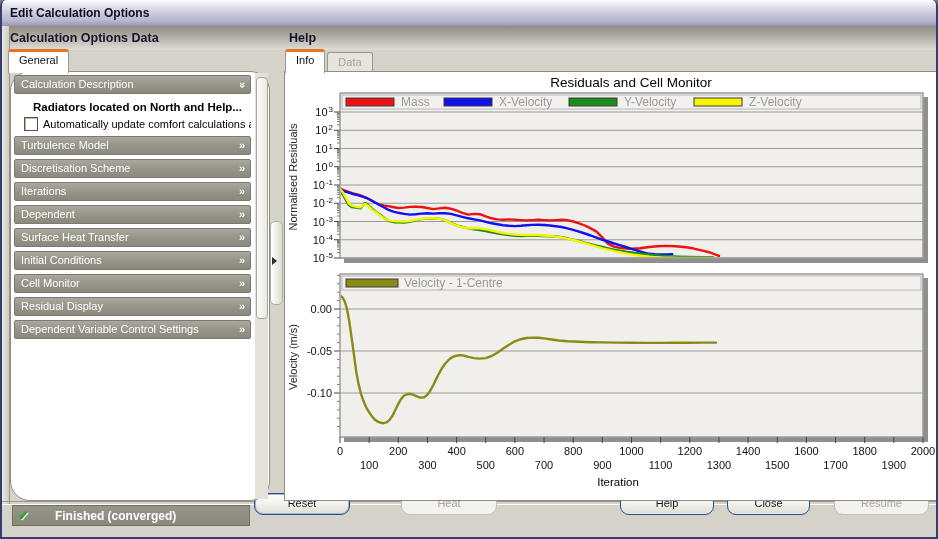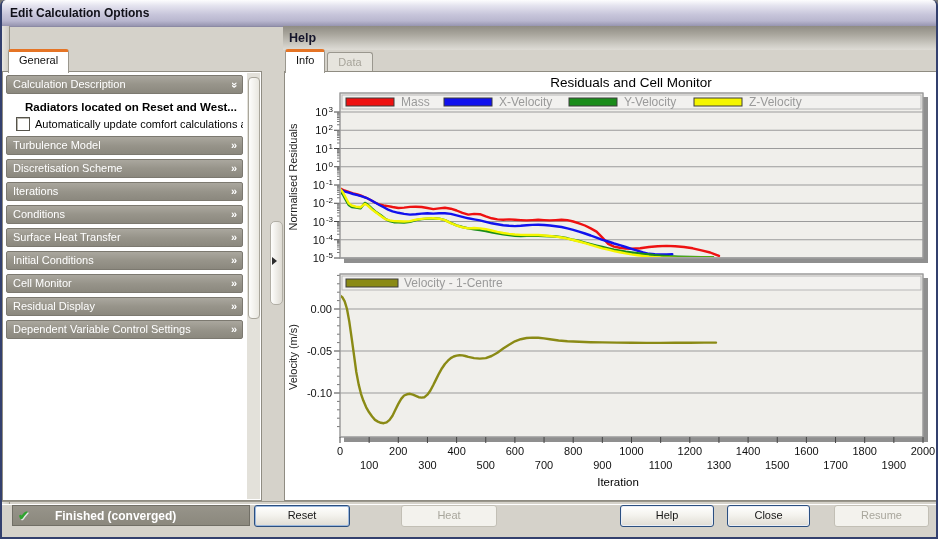--- a/index.html
+++ b/index.html
@@ -23,21 +23,21 @@
   .tabstrip-left{left:6px;align-items:flex-end;}
   .tabstrip-right{left:283px;}
   .tab{height:19px;line-height:18px;font-size:11px;padding:0 10px;
     border:1px solid #9a978e;border-bottom:none;border-radius:3px 3px 0 0;
     background:linear-gradient(#f4f3ee,#e2dfd8);color:#3a3830;position:relative;z-index:1;}
   .tab.active{background:#ffffff;border-top:3px solid #e57425;height:21px;line-height:17px;
     font-weight:normal;color:#101010;z-index:3;margin-bottom:-1px;}
   .tab.disabled{color:#a7a49a;background:#e6e4dd;}
   
   .contentbox{position:absolute;top:71px;background:#ffffff;border:1px solid #8f8c82;z-index:2;}
-  .contentbox-left{left:0;width:258px;height:428px;}
+  .contentbox-left{left:8px;width:258px;height:428px;border-radius:20px;}
   .contentbox-right{left:282px;width:651px;height:428px;}
   
   .edge-strip{position:absolute;left:0;top:26px;width:7px;height:478px;
     border-right:1px solid #989588;background:linear-gradient(90deg,#e8e6e0,#cfccc4);}
   
   .acc{position:absolute;left:3px;top:3px;width:237px;}
   .acc-bar{position:relative;height:17px;background:linear-gradient(#aaa79e 0%,#97948a 50%,#8b887e 100%);
     border:1px solid #7c7970;border-radius:2px;color:#fff;font-size:11px;line-height:16px;
     padding:0 18px 0 6px;margin-bottom:4px;white-space:nowrap;overflow:hidden;}
   .acc-bar .chev{position:absolute;right:5px;top:0;font-weight:bold;font-size:11px;}
@@ -59,63 +59,66 @@
   .splitter .arr{position:absolute;left:3px;top:186px;width:0;height:0;
     border-top:4px solid transparent;border-bottom:4px solid transparent;border-left:5px solid #2c2c2c;}
   
   .footer-line{position:absolute;left:0;top:501px;width:100%;height:2px;
     border-top:1px solid #9a978c;border-bottom:1px solid #ffffff;}
   .statusbox{position:absolute;left:10px;top:505px;width:238px;height:21px;
     background:linear-gradient(#97948a,#8b887d);border:1px solid #716f66;
     display:flex;align-items:center;gap:6px;padding-left:5px;box-sizing:border-box;}
   .statusbox .chk{font-size:13px;font-weight:bold;color:#2fa32f;text-shadow:1px 1px 0 #e8e8e8;}
   .statusbox span.txt{font-size:12px;font-weight:bold;color:#ffffff;margin-left:20px;}
-  .btn{position:absolute;top:505px;height:22px;box-sizing:border-box;border-radius:3px;
+  .btn{position:absolute;top:493px;height:22px;box-sizing:border-box;border-radius:9px;
     font-size:11px;text-align:center;line-height:19px;font-family:"Liberation Sans",sans-serif;}
   .btn.on{border:1px solid #2b4f80;background:linear-gradient(#ffffff,#f4f3ee 45%,#dfdcd4);
     color:#161616;box-shadow:inset 0 0 0 1px #e9eef7;cursor:pointer;}
   .btn.focused{box-shadow:inset 0 0 0 1px #9cb8dd;}
   .btn.off{border:1px solid #c2bfb5;background:#f3f2ed;color:#a8a69c;}
   svg text{font-family:"Liberation Sans",sans-serif;}
 </style>
 </head>
 <body>
 
 <div class="window">
 
   <div class="titlebar">
     <span>Edit Calculation Options</span>
   </div>
 
+  <div class="phead phead-left">
+    <span>Calculation Options Data</span>
+  </div>
   <div class="phead phead-right">
     <span>Help</span>
   </div>
 
   <div class="edge-strip"></div>
 
   <div class="tabstrip tabstrip-left" id="tabs-left">
       <div class="tab active">General</div>
     </div>
   <div class="tabstrip tabstrip-right" id="tabs-right">
       <div class="tab active">Info</div>
       <div class="tab disabled">Data</div>
     </div>
 
   <div class="contentbox contentbox-left">
     <div class="acc" id="accordion">
         <div class="acc-bar"><span>Calculation Description</span><span class="chev down">»</span></div>
-        <div class="acc-desc">Radiators located on Reset and West...</div>
+        <div class="acc-desc">Radiators located on North and Help...</div>
         <div class="acc-check">
           <span class="cbx"></span>
           <span>Automatically update comfort calculations a...</span>
         </div>
         <div class="acc-bar"><span>Turbulence Model</span><span class="chev">»</span></div>
         <div class="acc-bar"><span>Discretisation Scheme</span><span class="chev">»</span></div>
         <div class="acc-bar"><span>Iterations</span><span class="chev">»</span></div>
-        <div class="acc-bar"><span>Conditions</span><span class="chev">»</span></div>
+        <div class="acc-bar"><span>Dependent</span><span class="chev">»</span></div>
         <div class="acc-bar"><span>Surface Heat Transfer</span><span class="chev">»</span></div>
         <div class="acc-bar"><span>Initial Conditions</span><span class="chev">»</span></div>
         <div class="acc-bar"><span>Cell Monitor</span><span class="chev">»</span></div>
         <div class="acc-bar"><span>Residual Display</span><span class="chev">»</span></div>
         <div class="acc-bar"><span>Dependent Variable Control Settings</span><span class="chev">»</span></div>
       </div>
     <div class="lscroll">
       <div class="thumb"></div>
     </div>
   </div>

